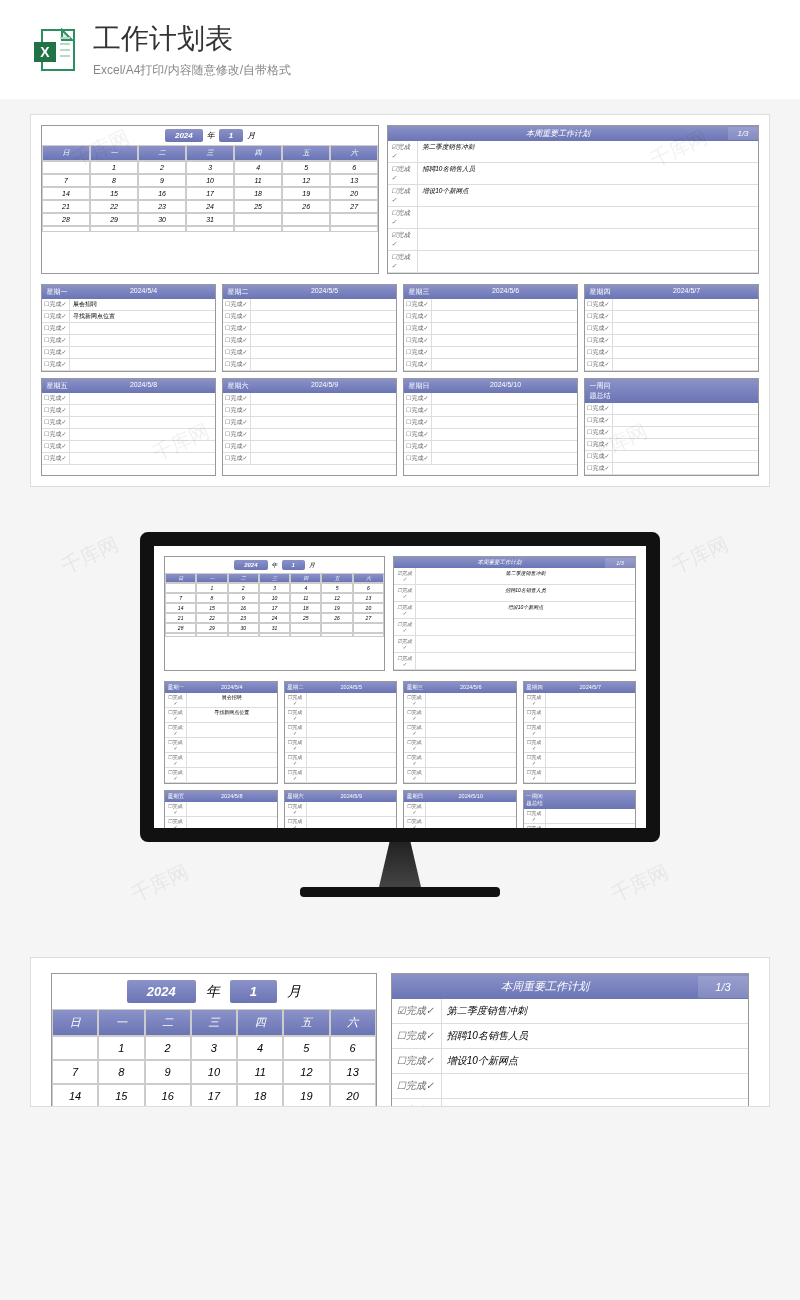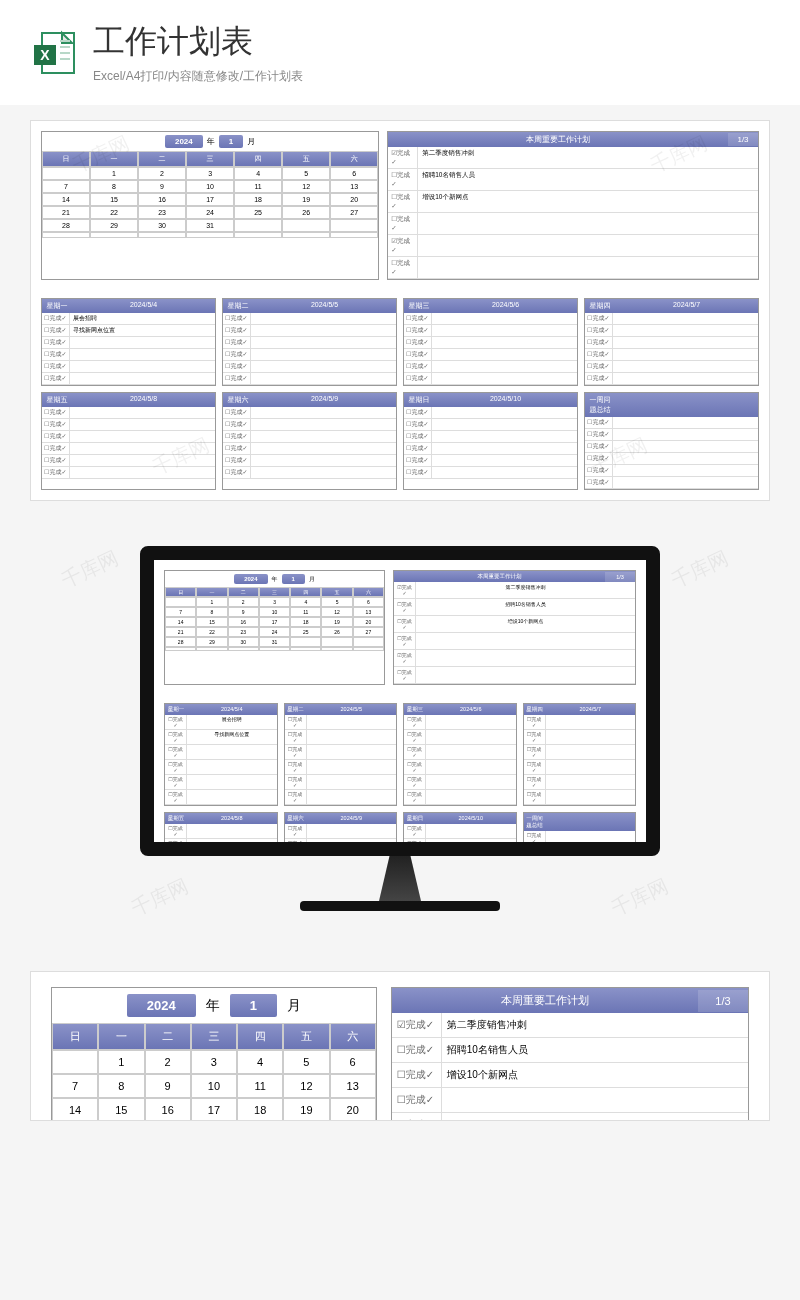--- a/index.html
+++ b/index.html
@@ -1,28 +1,28 @@
 <!DOCTYPE html>
 <html><head>
 <meta charset="utf-8">
 <style>
   * { box-sizing: border-box; margin: 0; padding: 0; }
   body { font-family: "Microsoft YaHei", Arial, sans-serif; background: #f5f5f5; width: 800px; }
   
   .header { display: flex; align-items: center; padding: 20px 30px; background: #fff; }
   .excel-icon { width: 48px; height: 48px; margin-right: 15px; position: relative; }
   .excel-icon svg { width: 100%; height: 100%; }
-  .title-block h1 { font-size: 32px; color: #333; font-weight: 500; }
+  .title-block h1 { font-size: 28px; color: #333; font-weight: 500; }
   .title-block p { font-size: 12px; color: #888; margin-top: 4px; }
   
   .preview-panel { background: #fff; margin: 15px 30px; border: 1px solid #ddd; padding: 10px; font-size: 7px; position: relative; }
   
   .watermark { position: absolute; color: rgba(0,0,0,0.06); font-size: 20px; transform: rotate(-25deg); pointer-events: none; }
   
-  .plan-top { display: flex; gap: 8px; margin-bottom: 18px; }
+  .plan-top { display: flex; gap: 8px; margin-bottom: 10px; font-style: italic; }
   .calendar { flex: 1; border: 1px solid #999; }
   .cal-head { display: flex; justify-content: center; align-items: center; padding: 3px; gap: 4px; font-size: 8px; }
   .pill { background: linear-gradient(#8a92c8,#6b75b5); color: #fff; padding: 2px 10px; border-radius: 2px; font-weight: bold; }
   .cal-grid { display: grid; grid-template-columns: repeat(7,1fr); }
   .cal-grid div { border: 0.5px solid #ccc; text-align: center; padding: 2px 0; font-size: 7px; }
   .cal-grid .dh { background: linear-gradient(#8a92c8,#6b75b5); color: #fff; }
   
   .week-important { flex: 1.1; border: 1px solid #999; }
   .wi-head { display: flex; background: linear-gradient(#8a92c8,#6b75b5); color: #fff; font-size: 8px; align-items: center; }
   .wi-head .t { flex: 1; text-align: center; padding: 2px; }
@@ -77,21 +77,21 @@
         <rect x="4" y="16" width="22" height="20" fill="#217346"></rect>
         <text x="15" y="31" fill="#fff" font-size="14" font-weight="bold" text-anchor="middle">X</text>
         <line x1="30" y1="12" x2="40" y2="12" stroke="#b8d8c8" stroke-width="2"></line>
         <line x1="30" y1="18" x2="40" y2="18" stroke="#b8d8c8" stroke-width="2"></line>
         <line x1="30" y1="24" x2="40" y2="24" stroke="#b8d8c8" stroke-width="2"></line>
         <line x1="30" y1="30" x2="40" y2="30" stroke="#b8d8c8" stroke-width="2"></line>
       </svg>
   </div>
   <div class="title-block">
     <h1>工作计划表</h1>
-    <p>Excel/A4打印/内容随意修改/工作计划表</p>
+    <p>Excel/A4打印/内容随意修改/自带格式</p>
   </div>
 </div>
 
 <div class="preview-panel">
   <span class="watermark" style="top:20px;left:40px">千库网</span>
   <span class="watermark" style="top:20px;right:60px">千库网</span>
   <span class="watermark" style="bottom:30px;left:120px">千库网</span>
   <span class="watermark" style="bottom:30px;right:120px">千库网</span>
   <div id="plan-1">
       <div class="plan-top">

